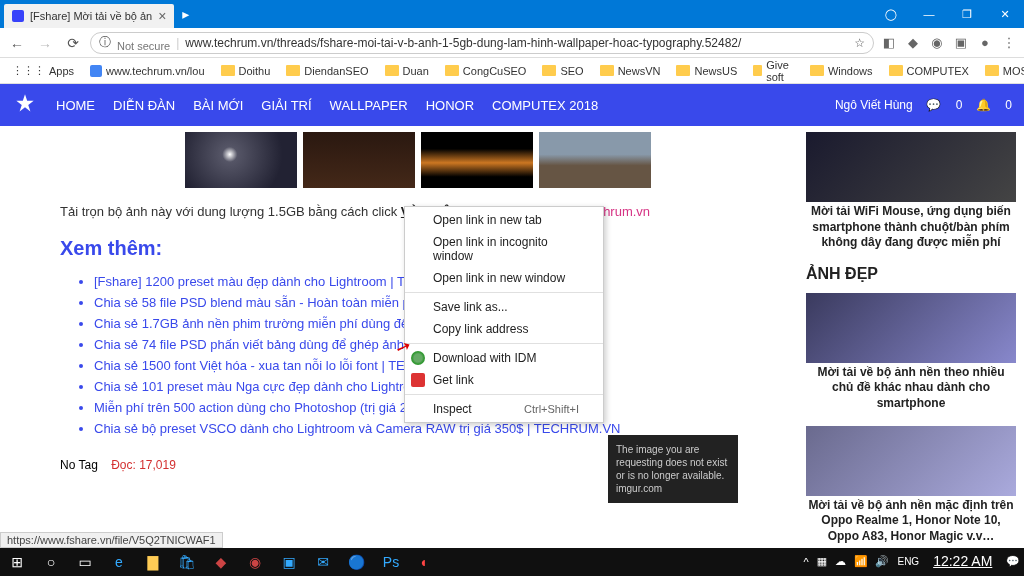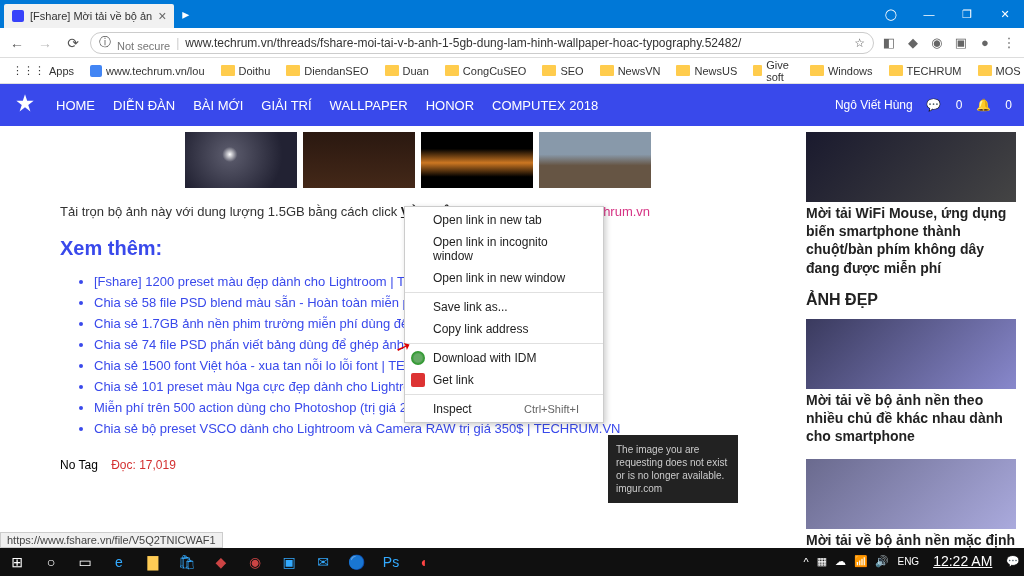--- a/index.html
+++ b/index.html
@@ -58,21 +58,21 @@
 .link-list a { color: #3949eb; }
 
 .notag-row { margin-top: 22px; font-size: 12px; }
 .notag-row .red { color: #d32f2f; }
 
 .side-card { margin-bottom: 14px; }
 .side-thumb { width: 210px; height: 70px; background: #333; }
 .side-thumb.s1 { background: linear-gradient(135deg, #1a1a2e, #444); }
 .side-thumb.s2 { background: linear-gradient(135deg, #3a3a5e, #8888cc); }
 .side-thumb.s3 { background: linear-gradient(135deg, #6a6a8e, #aaaadd); }
-.side-title { font-size: 14px; font-weight: bold; text-align: left; color: #222; line-height: 1.3; margin-top: 2px; }
+.side-title { font-size: 12px; font-weight: bold; text-align: center; color: #222; line-height: 1.3; margin-top: 2px; }
 .side-heading { font-size: 16px; font-weight: bold; color: #222; margin: 8px 0 10px; }
 
 
 .ctxmenu { position: absolute; left: 404px; top: 206px; width: 200px; background: #fff; border: 1px solid #ccc; box-shadow: 2px 2px 6px rgba(0,0,0,0.2); font-size: 12px; padding: 2px 0; }
 .ctx-item { padding: 4px 24px 4px 28px; display: flex; align-items: center; gap: 8px; color: #222; position: relative; }
 .ctx-item .shortcut { margin-left: auto; color: #666; font-size: 11px; }
 .ctx-sep { height: 1px; background: #e0e0e0; margin: 3px 0; }
 .ctx-icon { position: absolute; left: 6px; width: 14px; height: 14px; }
 .ctx-idm { background: radial-gradient(circle, #6a6 40%, #393 60%); border-radius: 50%; }
 .ctx-arrow { position: absolute; left: 396px; top: 336px; color: #d00; font-size: 18px; transform: rotate(20deg); }
@@ -169,21 +169,21 @@
   <div class="book-item">
       <span class="book-folder"></span>
       <span>Give soft</span>
     </div>
   <div class="book-item">
       <span class="book-folder"></span>
       <span>Windows</span>
     </div>
   <div class="book-item">
       <span class="book-folder"></span>
-      <span>TECHRUM</span>
+      <span>COMPUTEX</span>
     </div>
   <div class="book-item">
       <span class="book-folder"></span>
       <span>MOS</span>
     </div>
 
 </div>
 
 <div class="sitenav">
   <svg class="site-logo" viewBox="0 0 24 24">

